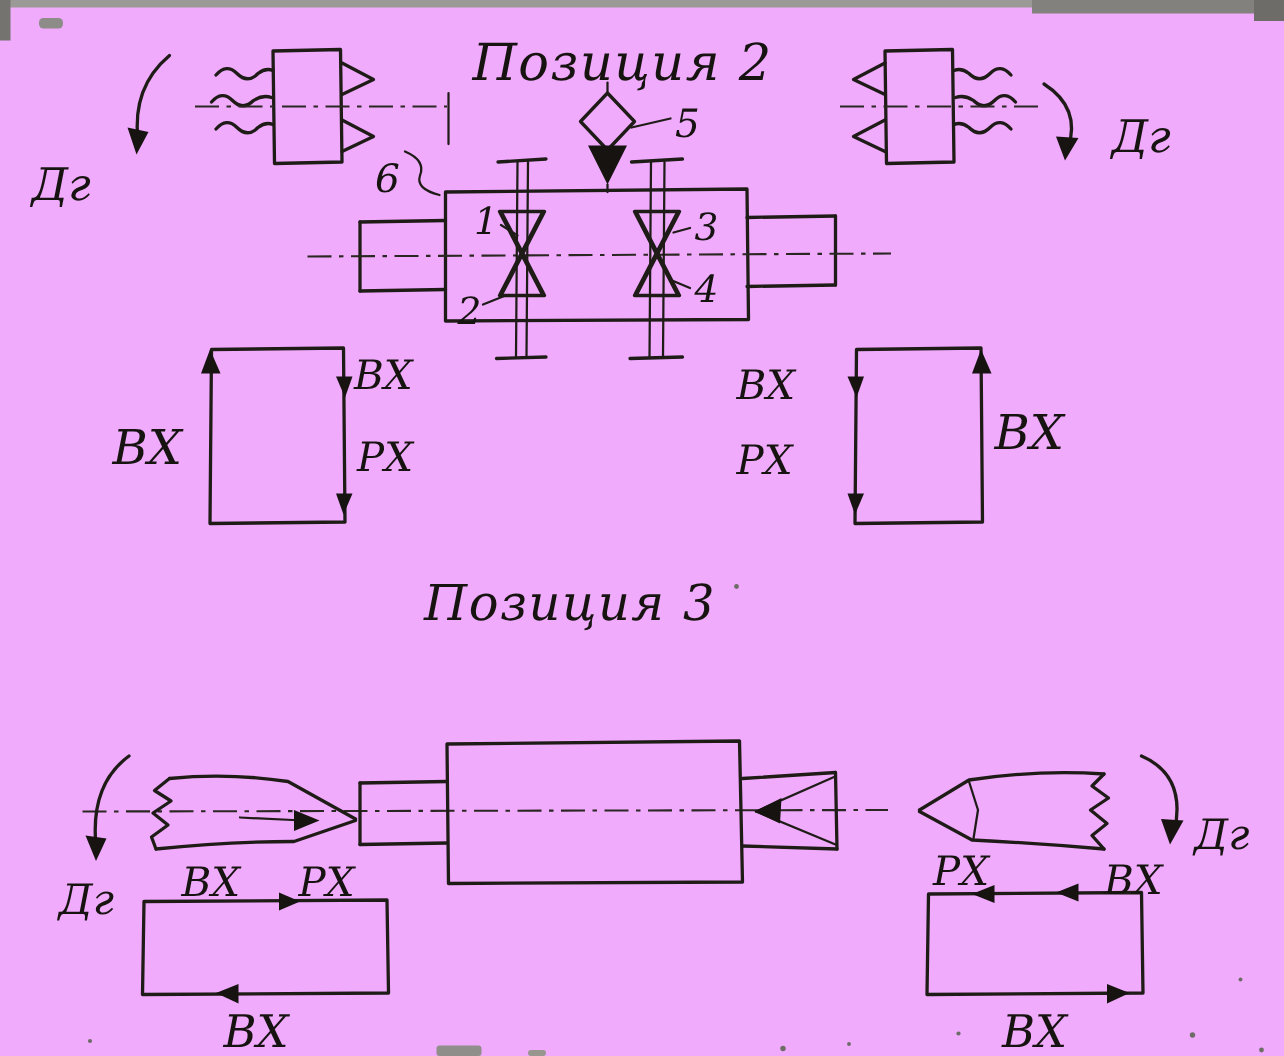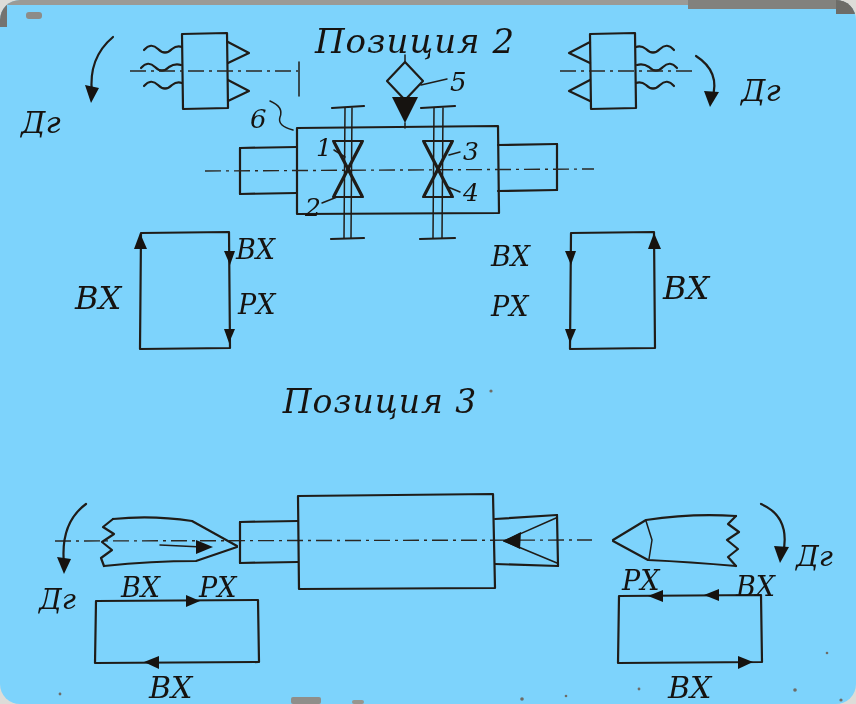--- a/index.html
+++ b/index.html
@@ -1,20 +1,19 @@
 <!DOCTYPE html>
 <html><head>
 <meta charset="utf-8">
 <style>
   html,body{margin:0;padding:0;background:#dddcd8;}
   .page{
     position:relative;width:856px;height:704px;margin:0 auto;
-    background:#7dd3fc;overflow:hidden;
+    background:#f0abfc;overflow:hidden;
     font-family:"DejaVu Serif", serif;
-    border-radius:20px;
   }
   .page svg{position:absolute;left:0;top:0;}
   .s{stroke:#1f1c18;stroke-width:2.2;fill:none;stroke-linecap:round;stroke-linejoin:round;}
   .thick{stroke-width:3.2;}
   .thin{stroke-width:1.5;}
   .cl{stroke:#2a2722;stroke-width:1.4;fill:none;stroke-dasharray:16 5 3 5;}
   .fillb{fill:#161310;stroke:none;}
   .artifact{stroke:none;}
   text{fill:#161310;font-style:italic;font-family:"DejaVu Serif", serif;}
   .t34{font-size:34px;letter-spacing:1px;}

